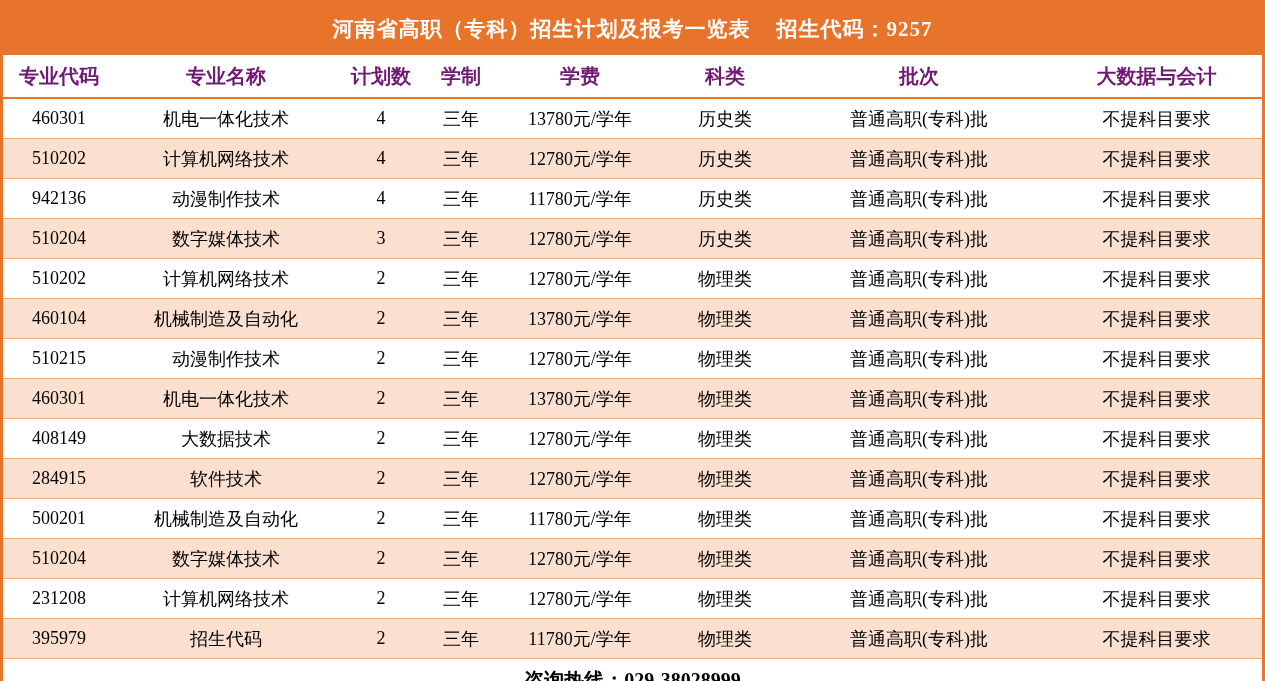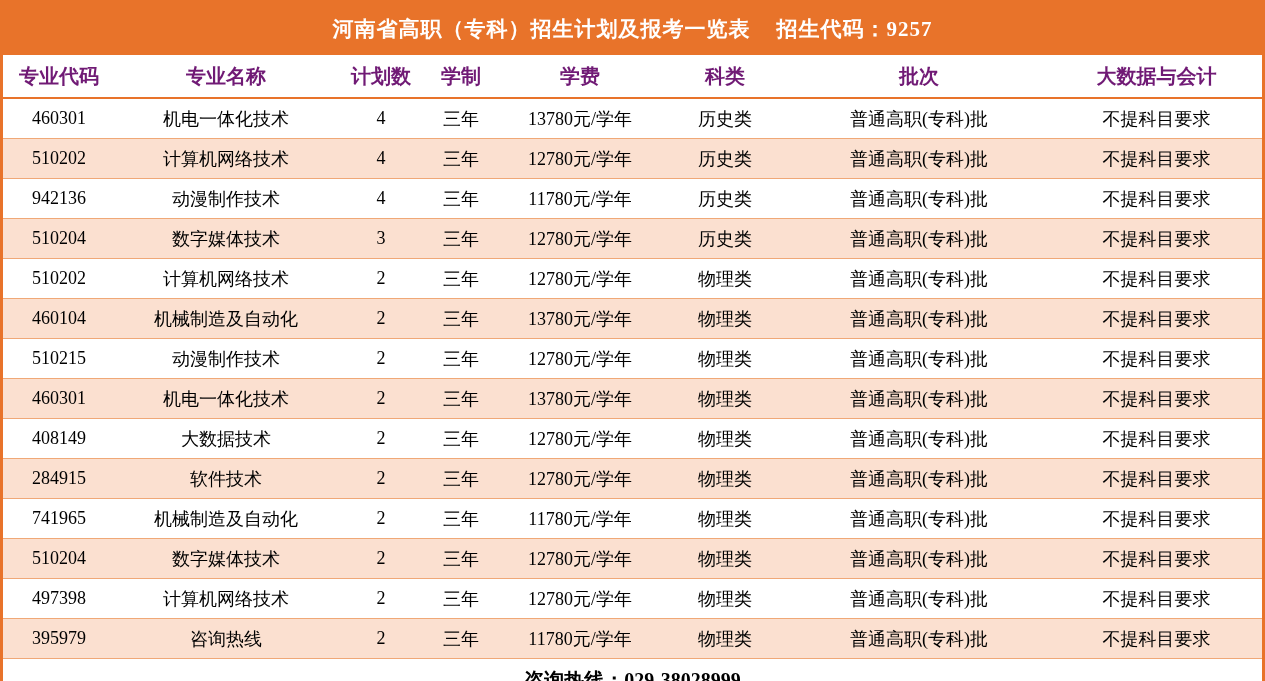--- a/index.html
+++ b/index.html
@@ -210,52 +210,52 @@
           <td>284915</td>
           <td>软件技术</td>
           <td>2</td>
           <td>三年</td>
           <td>12780元/学年</td>
           <td>物理类</td>
           <td>普通高职(专科)批</td>
           <td>不提科目要求</td>
         </tr>
         <tr class="even">
-          <td>741965</td>
+          <td>500201</td>
           <td>机械制造及自动化</td>
           <td>2</td>
           <td>三年</td>
           <td>11780元/学年</td>
           <td>物理类</td>
           <td>普通高职(专科)批</td>
           <td>不提科目要求</td>
         </tr>
         <tr class="odd">
           <td>510204</td>
           <td>数字媒体技术</td>
           <td>2</td>
           <td>三年</td>
           <td>12780元/学年</td>
           <td>物理类</td>
           <td>普通高职(专科)批</td>
           <td>不提科目要求</td>
         </tr>
         <tr class="even">
-          <td>497398</td>
+          <td>231208</td>
           <td>计算机网络技术</td>
           <td>2</td>
           <td>三年</td>
           <td>12780元/学年</td>
           <td>物理类</td>
           <td>普通高职(专科)批</td>
           <td>不提科目要求</td>
         </tr>
         <tr class="odd">
           <td>395979</td>
-          <td>咨询热线</td>
+          <td>招生代码</td>
           <td>2</td>
           <td>三年</td>
           <td>11780元/学年</td>
           <td>物理类</td>
           <td>普通高职(专科)批</td>
           <td>不提科目要求</td>
         </tr>
       </tbody>
   </table>
 

